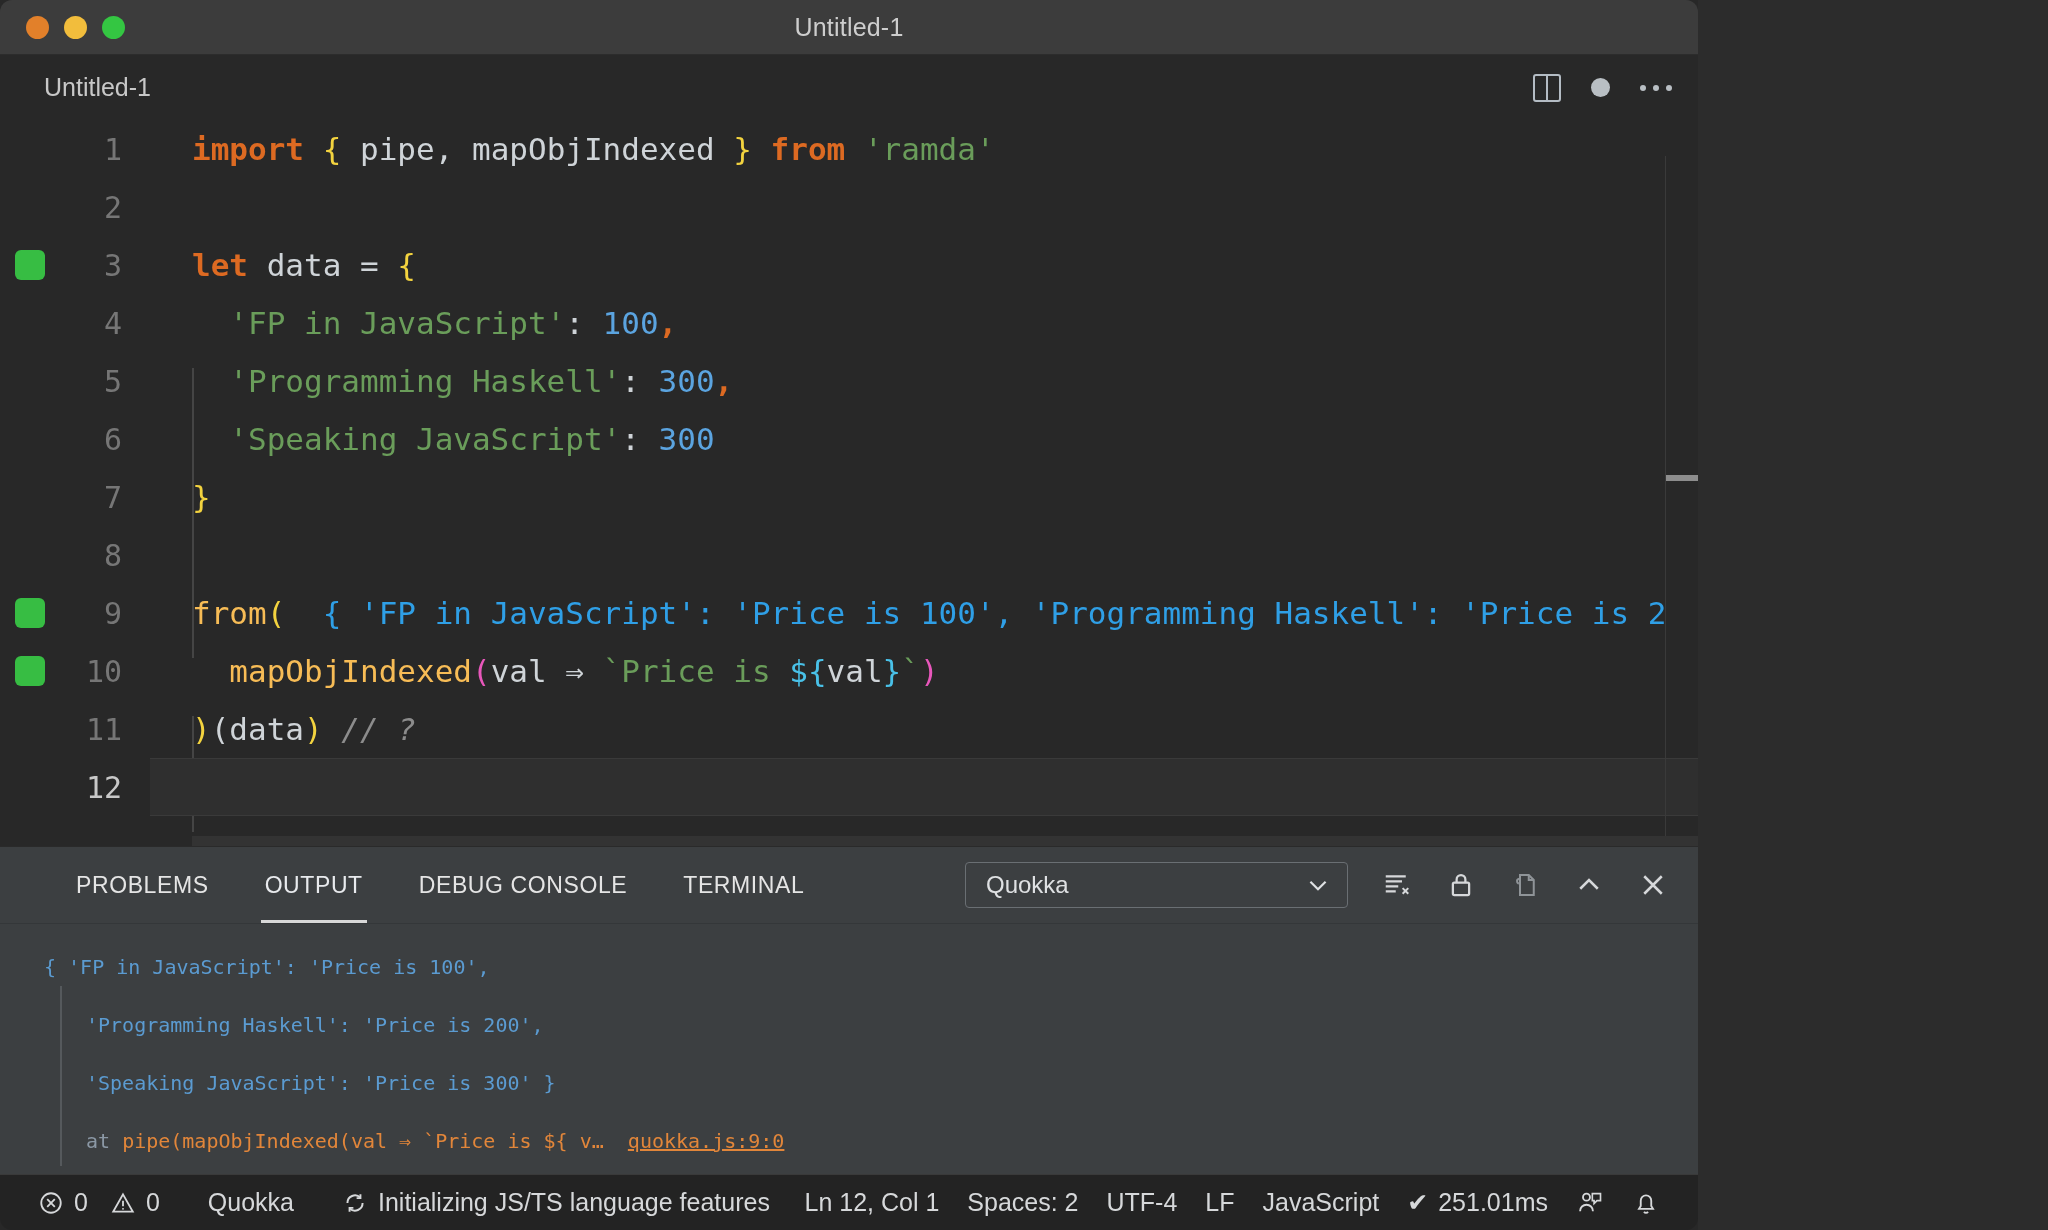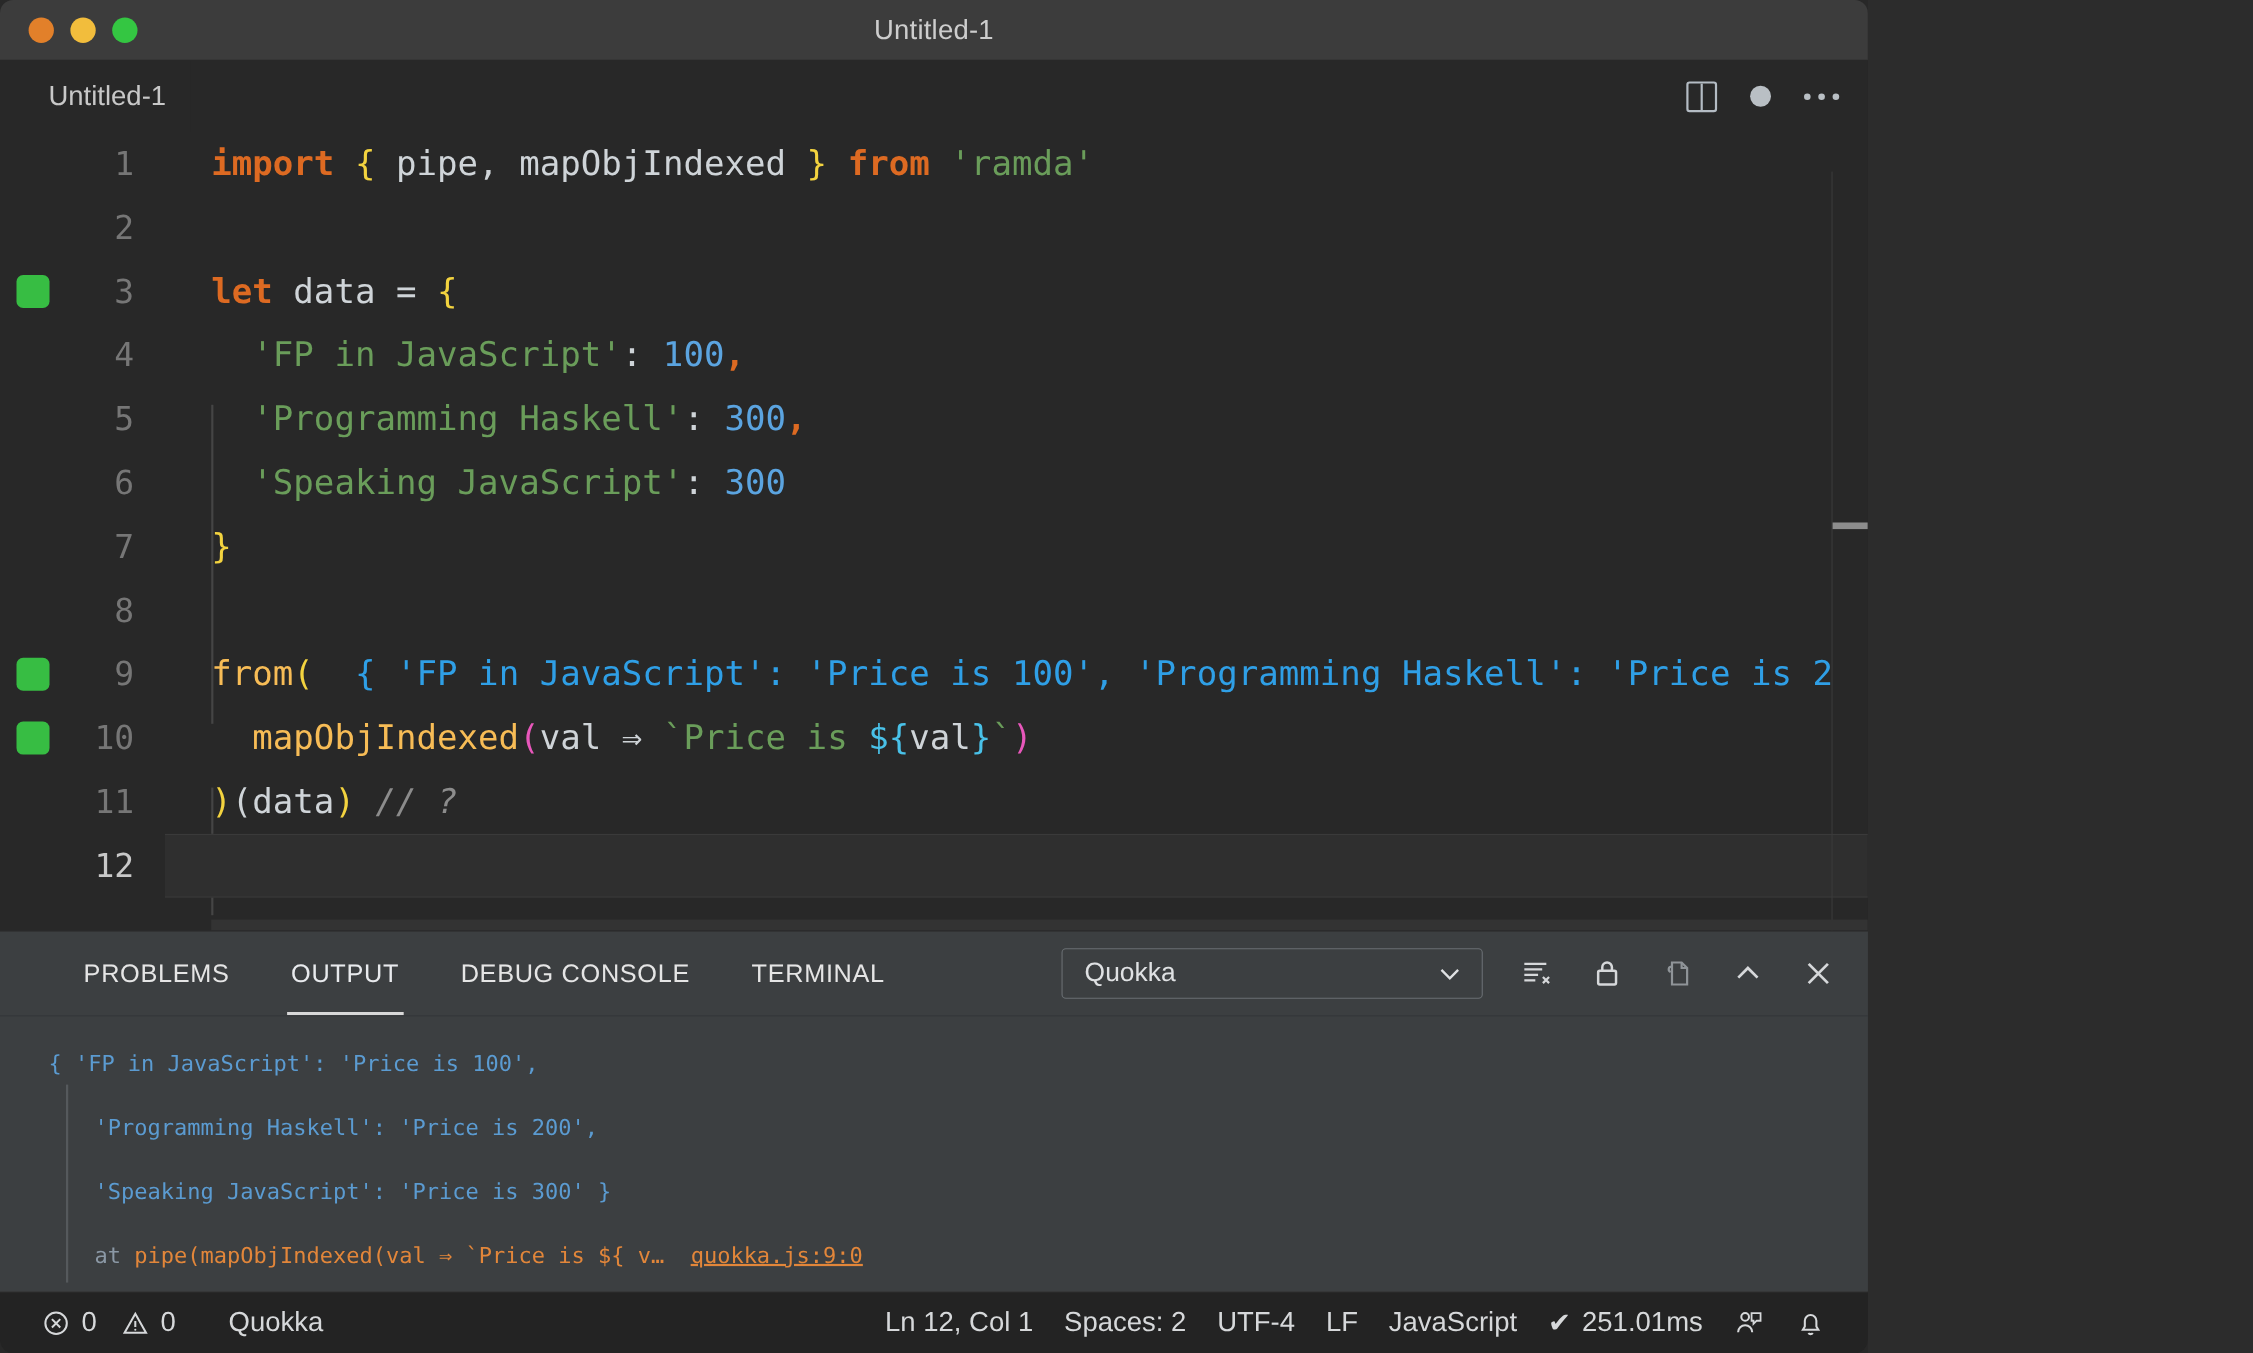--- a/index.html
+++ b/index.html
@@ -366,20 +366,29 @@
               <circle cx="12" cy="17.4" r="0.9" fill="#d6d8da"></circle>
             </svg>
         </span>
         <span>0</span>
       </div>
       <div class="sb-gap"></div>
       <div class="sb-item">
         <span>Quokka</span>
       </div>
       <div class="sb-gap"></div>
+      <div class="sb-item">
+        <span class="ico">
+          <svg width="26" height="26" viewBox="0 0 24 24">
+            <path d="M19 12a7 7 0 01-11.9 5M5 12a7 7 0 0111.9-5" fill="none" stroke="#d6d8da" stroke-width="1.8"></path>
+            <path d="M17 4v3.5h-3.5M7 20v-3.5h3.5" fill="none" stroke="#d6d8da" stroke-width="1.8"></path>
+          </svg>
+        </span>
+        <span>Initializing JS/TS language features</span>
+      </div>
     </div>
     <div class="sb-right">
       <div class="sb-item">
           <span>Ln 12, Col 1</span>
         </div>
       <div class="sb-item">
           <span>Spaces: 2</span>
         </div>
       <div class="sb-item">
           <span>UTF-4</span>

